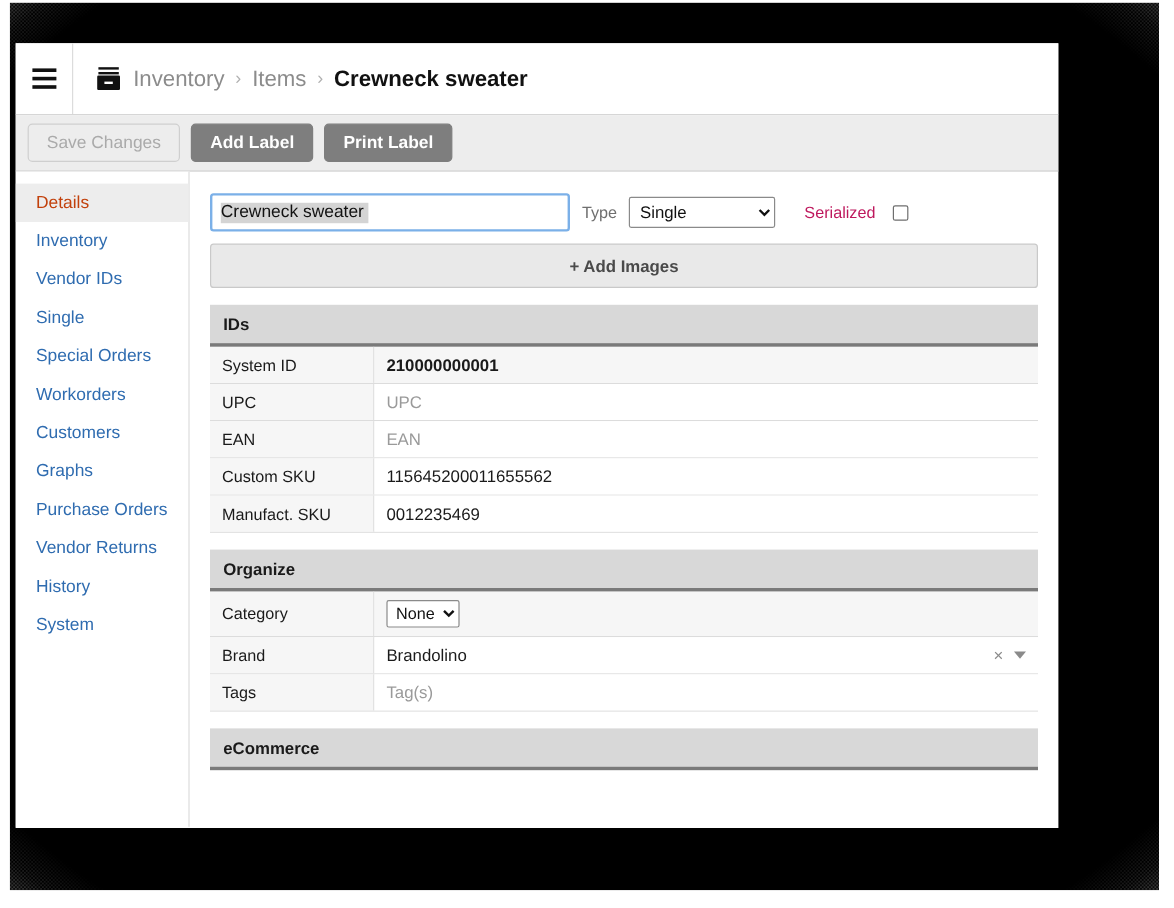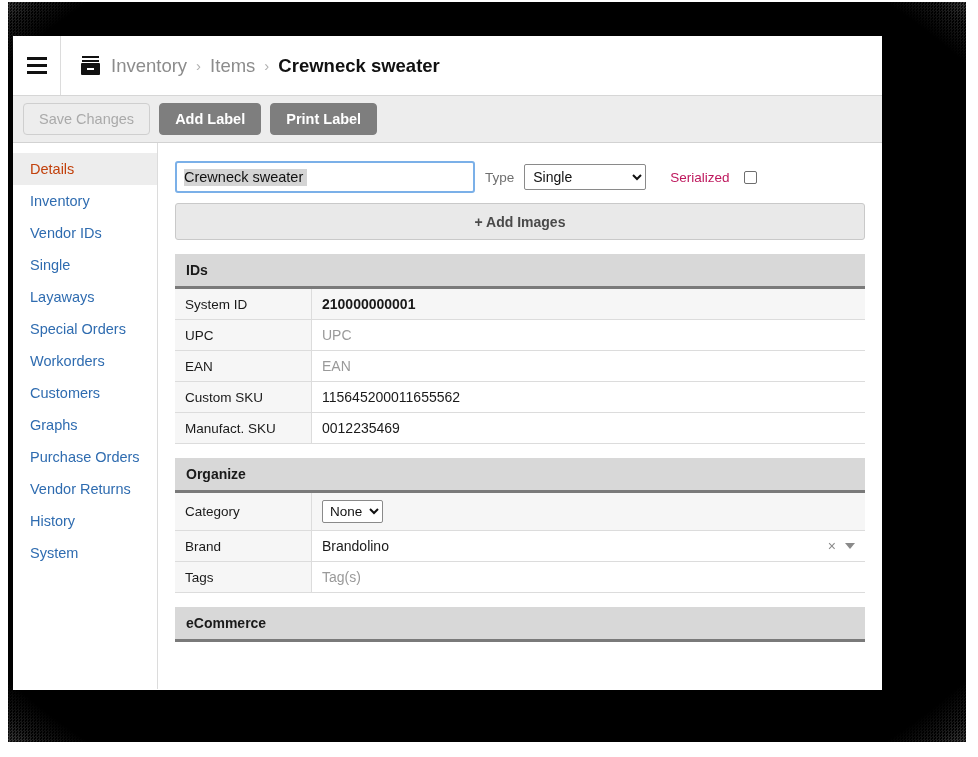--- a/index.html
+++ b/index.html
@@ -267,21 +267,20 @@
     <div class="btn btn-gray">Print Label</div>
   </div>
 
   <div id="body">
 
     <div id="sidebar">
         <div class="side-item active">Details</div>
         <div class="side-item">Inventory</div>
         <div class="side-item">Vendor IDs</div>
         <div class="side-item">Single</div>
-        <div class="side-item">Layaways</div>
         <div class="side-item">Special Orders</div>
         <div class="side-item">Workorders</div>
         <div class="side-item">Customers</div>
         <div class="side-item">Graphs</div>
         <div class="side-item">Purchase Orders</div>
         <div class="side-item">Vendor Returns</div>
         <div class="side-item">History</div>
         <div class="side-item">System</div>
       </div>
 

